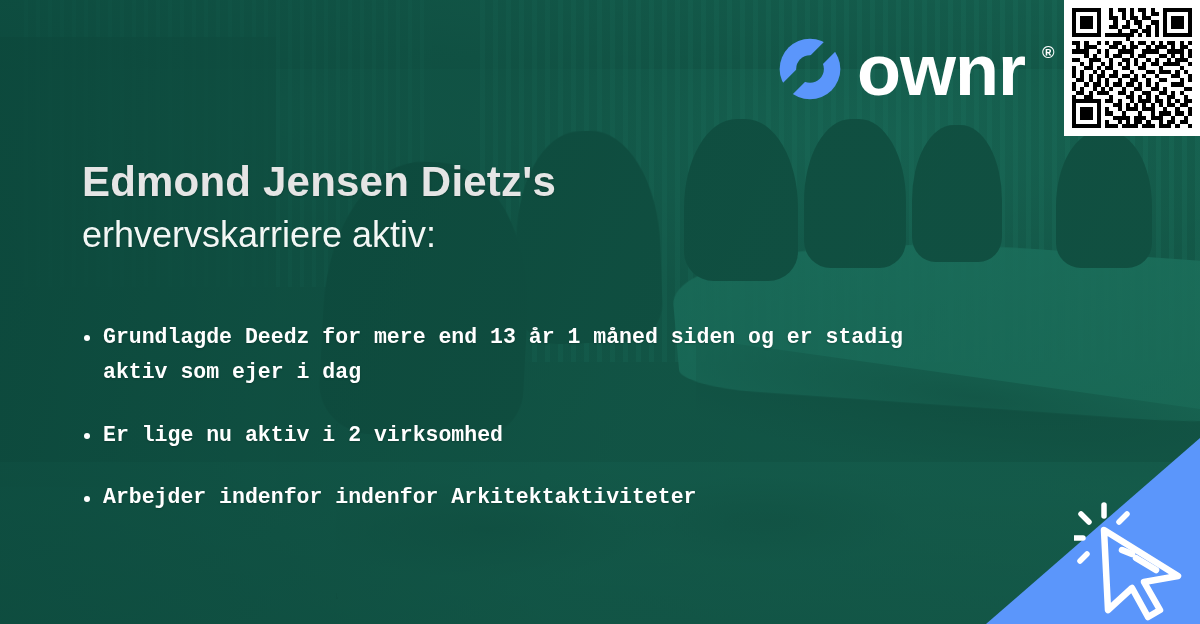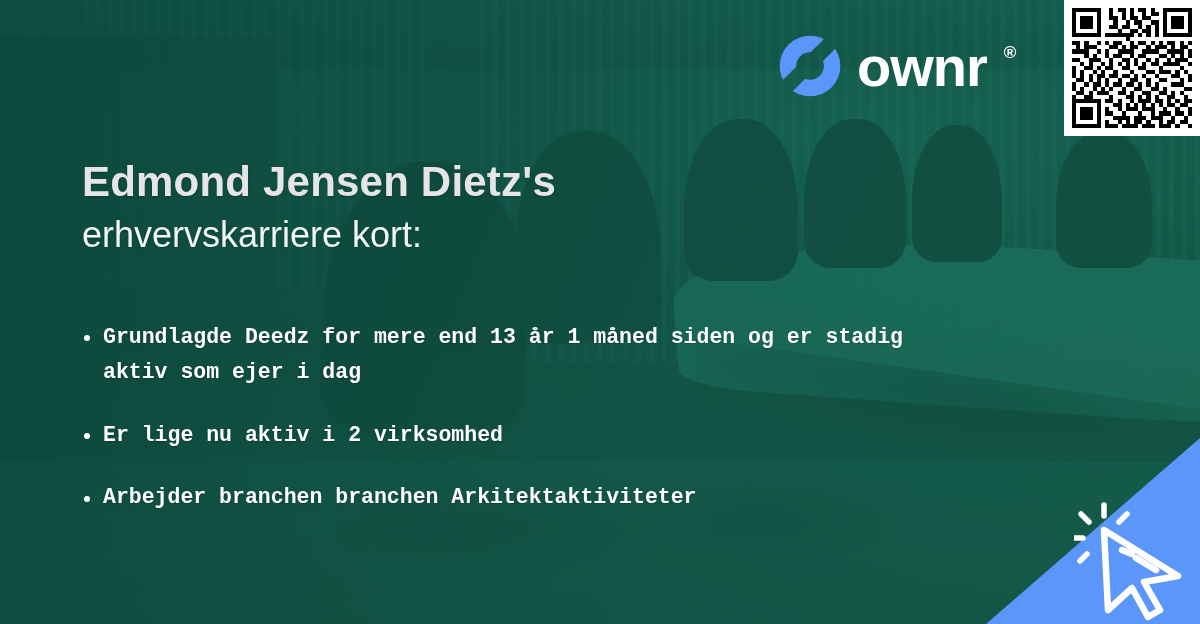--- a/index.html
+++ b/index.html
@@ -112,21 +112,21 @@
   #content{ position:absolute; inset:0; }
 
   
   #logo{
     position:absolute; left:777px; top:33px;
     display:flex; align-items:center; gap:14px;
   }
   #logo-mark{ width:66px; height:66px; display:block; }
   #logo-word{
     color:#ffffff;
-    font-size:56px;
+    font-size:72px;
     font-weight:bold;
     letter-spacing:-1px;
     line-height:1;
     position:relative;
     top:1px;
   }
   #logo-reg{
     color:#ffffff;
     font-size:17px;
     font-weight:bold;
@@ -486,34 +486,34 @@
             <rect x="17" y="28" width="1" height="1"></rect>
           <rect x="19" y="28" width="1" height="1"></rect>
             <rect x="22" y="28" width="2" height="1"></rect>
           <rect x="25" y="28" width="1" height="1"></rect>
             <rect x="28" y="28" width="1" height="1"></rect>
         </g>
       </svg>
     </div>
 
     <h1 id="title">Edmond Jensen Dietz's</h1>
-    <h2 id="subtitle">erhvervskarriere kort:</h2>
+    <h2 id="subtitle">erhvervskarriere aktiv:</h2>
 
     <ul id="bullets">
       <li>
         <span class="dot"></span>
         <span>Grundlagde Deedz for mere end 13 år 1 måned siden og er stadig aktiv som ejer i dag</span>
       </li>
       <li>
         <span class="dot"></span>
         <span>Er lige nu aktiv i 2 virksomhed</span>
       </li>
       <li>
         <span class="dot"></span>
-        <span>Arbejder branchen branchen Arkitektaktiviteter</span>
+        <span>Arbejder indenfor indenfor Arkitektaktiviteter</span>
       </li>
     </ul>
 
     <div id="corner">
       <div id="corner-tri"></div>
       <svg id="cursor-icon" viewBox="0 0 120 120">
         <g fill="none" stroke="#ffffff" stroke-width="6.5" stroke-linecap="round" stroke-linejoin="round">
           <path d="M30 28 L104 74 L70 80 L86 108 L74 115 L58 86 L34 108 Z"></path>
           <line x1="48" y1="48" x2="58" y2="52"></line>
           <line x1="62" y1="56" x2="82" y2="68"></line>

